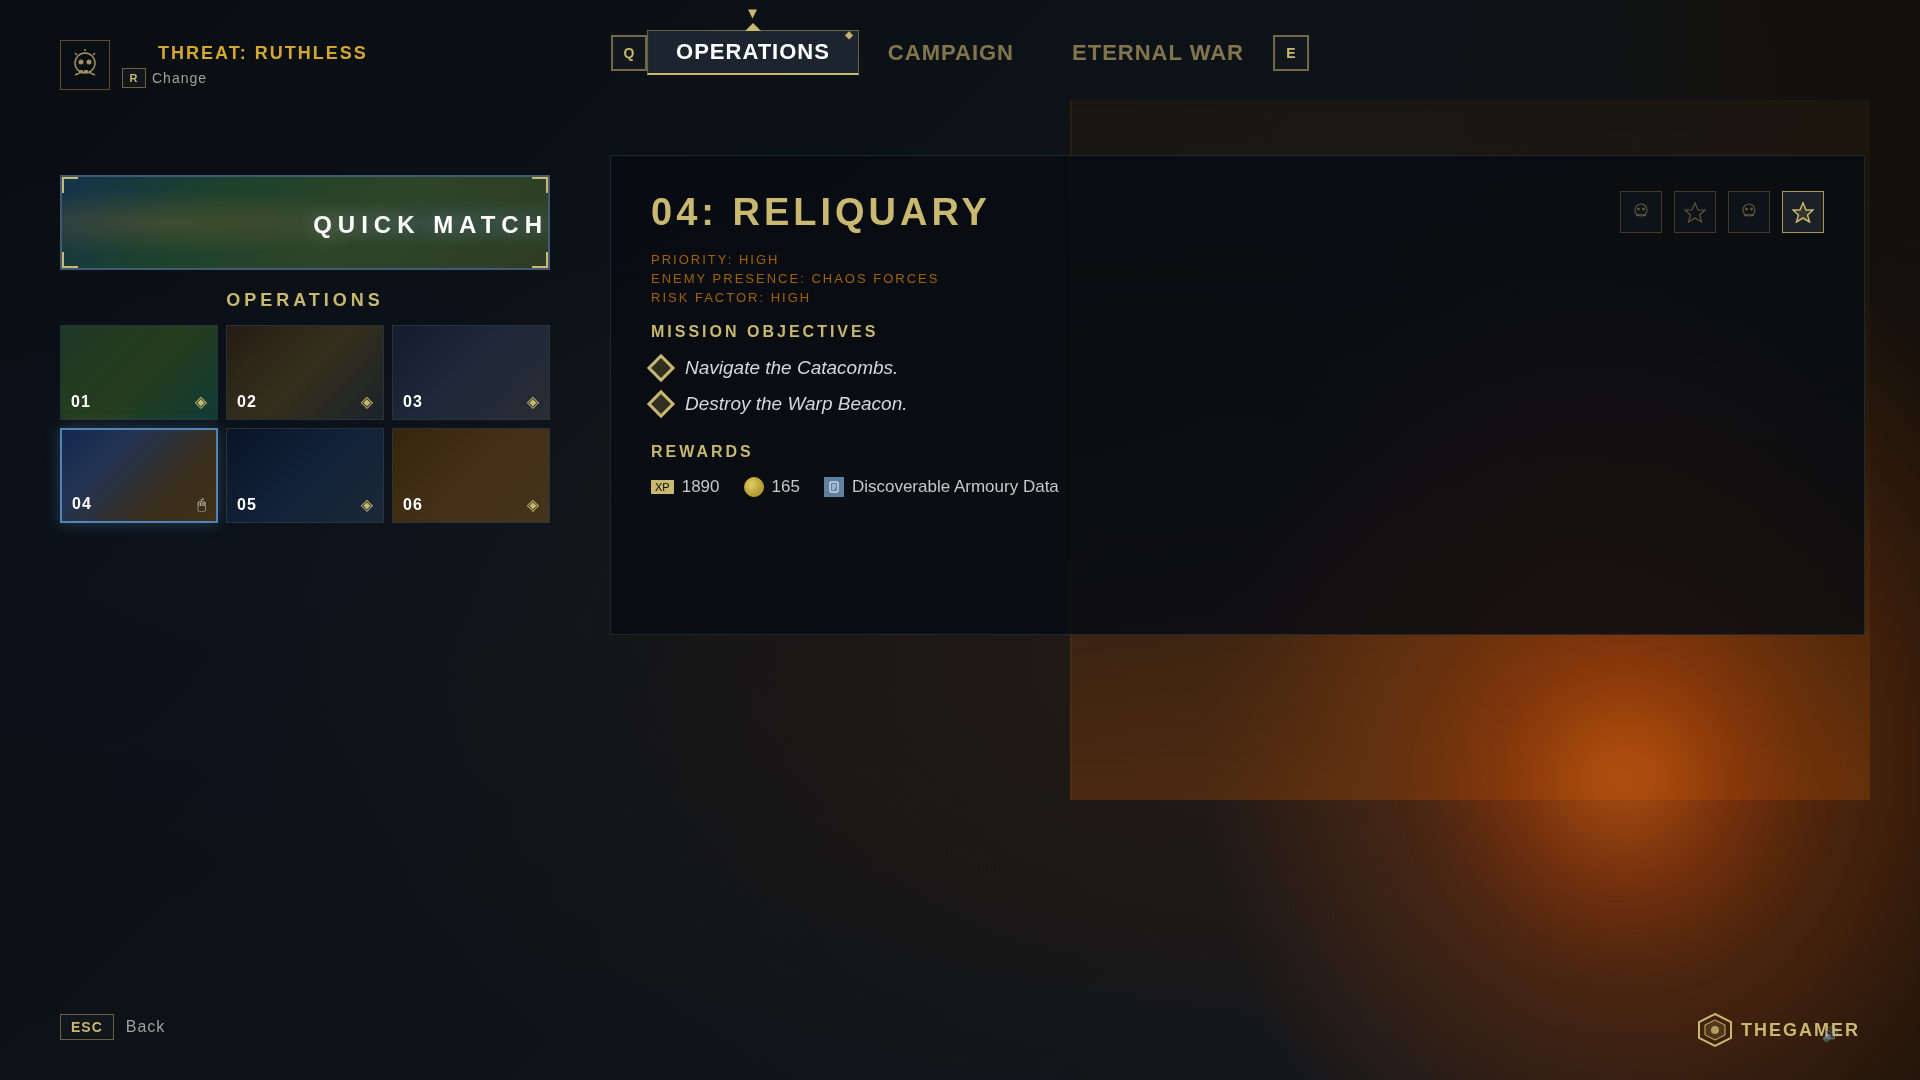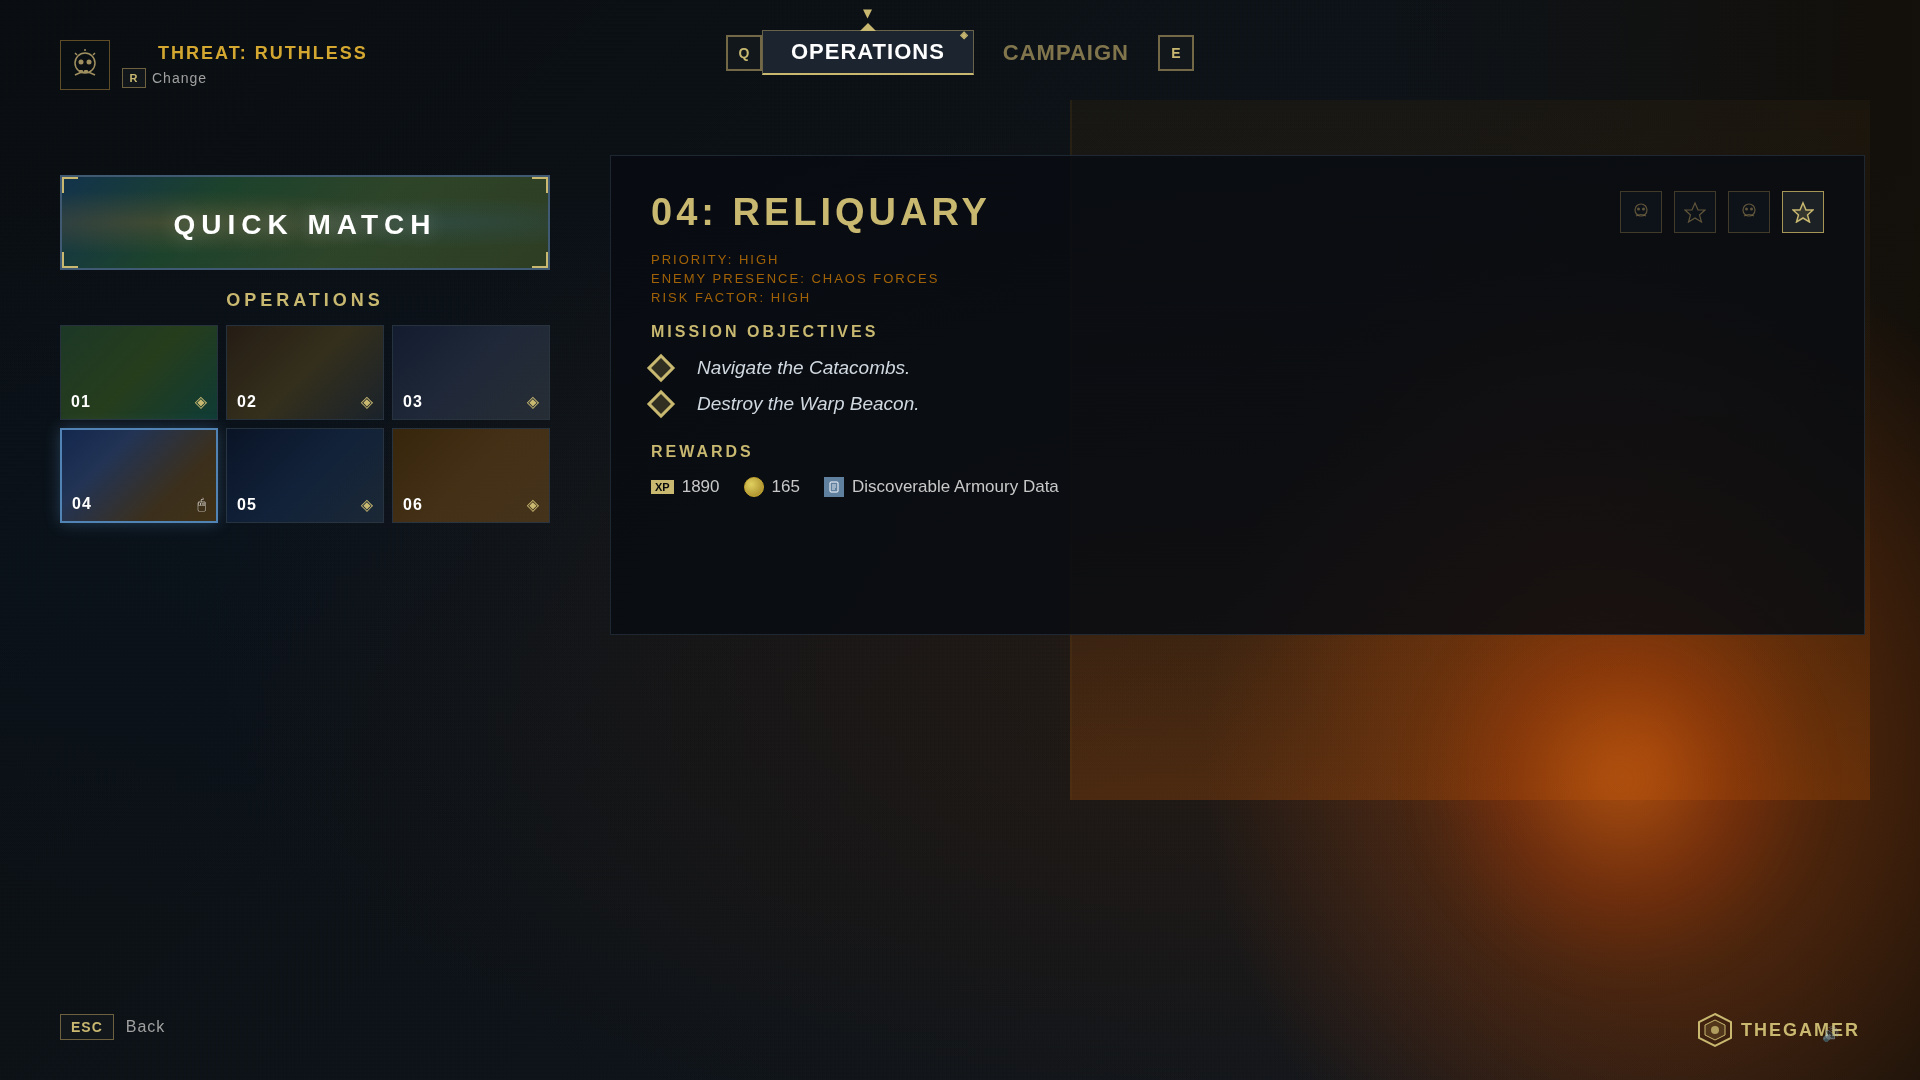--- a/index.html
+++ b/index.html
@@ -250,23 +250,23 @@
       position: absolute;
       inset: 0;
       background: 
         radial-gradient(ellipse at 20% 50%, rgba(150, 100, 50, 0.3) 0%, transparent 50%),
         radial-gradient(ellipse at 80% 50%, rgba(50, 100, 150, 0.2) 0%, transparent 40%);
     }
 
     .quick-match-label {
       position: relative;
       z-index: 2;
-      text-align: center;
+      text-align: right;
       line-height: 95px;
-      font-size: 28px;
+      font-size: 24px;
       font-weight: bold;
       letter-spacing: 6px;
       color: #ffffff;
       text-shadow: 0 0 20px rgba(255,255,255,0.3);
       text-transform: uppercase;
     }
 
     
     .ops-header {
       text-align: center;
@@ -423,21 +423,20 @@
       position: absolute;
       inset: 3px;
       background: rgba(10, 12, 15, 0.8);
       transform: rotate(0deg);
     }
 
     .obj-text {
       font-size: 19px;
       font-style: italic;
       color: #d0d8e0;
-      margin-left: 12px;
     }
 
     .rewards-section {
       margin-top: 4px;
     }
 
     .rewards-list {
       display: flex;
       align-items: center;
       gap: 24px;
@@ -560,21 +559,21 @@
 
     
     .op-card.active .op-card-bg-04 {
       background: linear-gradient(135deg, rgba(20, 40, 80, 0.95) 0%, rgba(40, 60, 100, 0.8) 30%, rgba(80, 60, 30, 0.7) 70%, rgba(100, 70, 20, 0.6) 100%);
     }
 
     .xp-badge {
       background: #c8b870;
       color: #080a0c;
       font-size: 11px;
-      font-weight: 700;
+      font-weight: 400;
       padding: 1px 4px;
       letter-spacing: 0;
       display: inline-flex;
       align-items: center;
     }
   </style>
 </head>
 <body>
 
 <div class="bg-layer"></div>
@@ -616,20 +615,23 @@
     <div class="nav-tab active" style="position:relative;">
       <div class="nav-arrow-down">▾</div>
       <span>Operations</span>
       <span class="nav-tab-icon">◈</span>
     </div>
 
     <div class="nav-tab">
       <span>Campaign</span>
     </div>
 
+    <div class="nav-tab">
+      <span>Eternal War</span>
+    </div>
 
     <div class="nav-key-btn">E</div>
   </div>
 
   <div class="left-panel">
 
     <div class="quick-match-btn">
       <div class="quick-match-bg"></div>
       <div class="quick-match-label">QUICK MATCH</div>
       <div class="corner-tl"></div>

